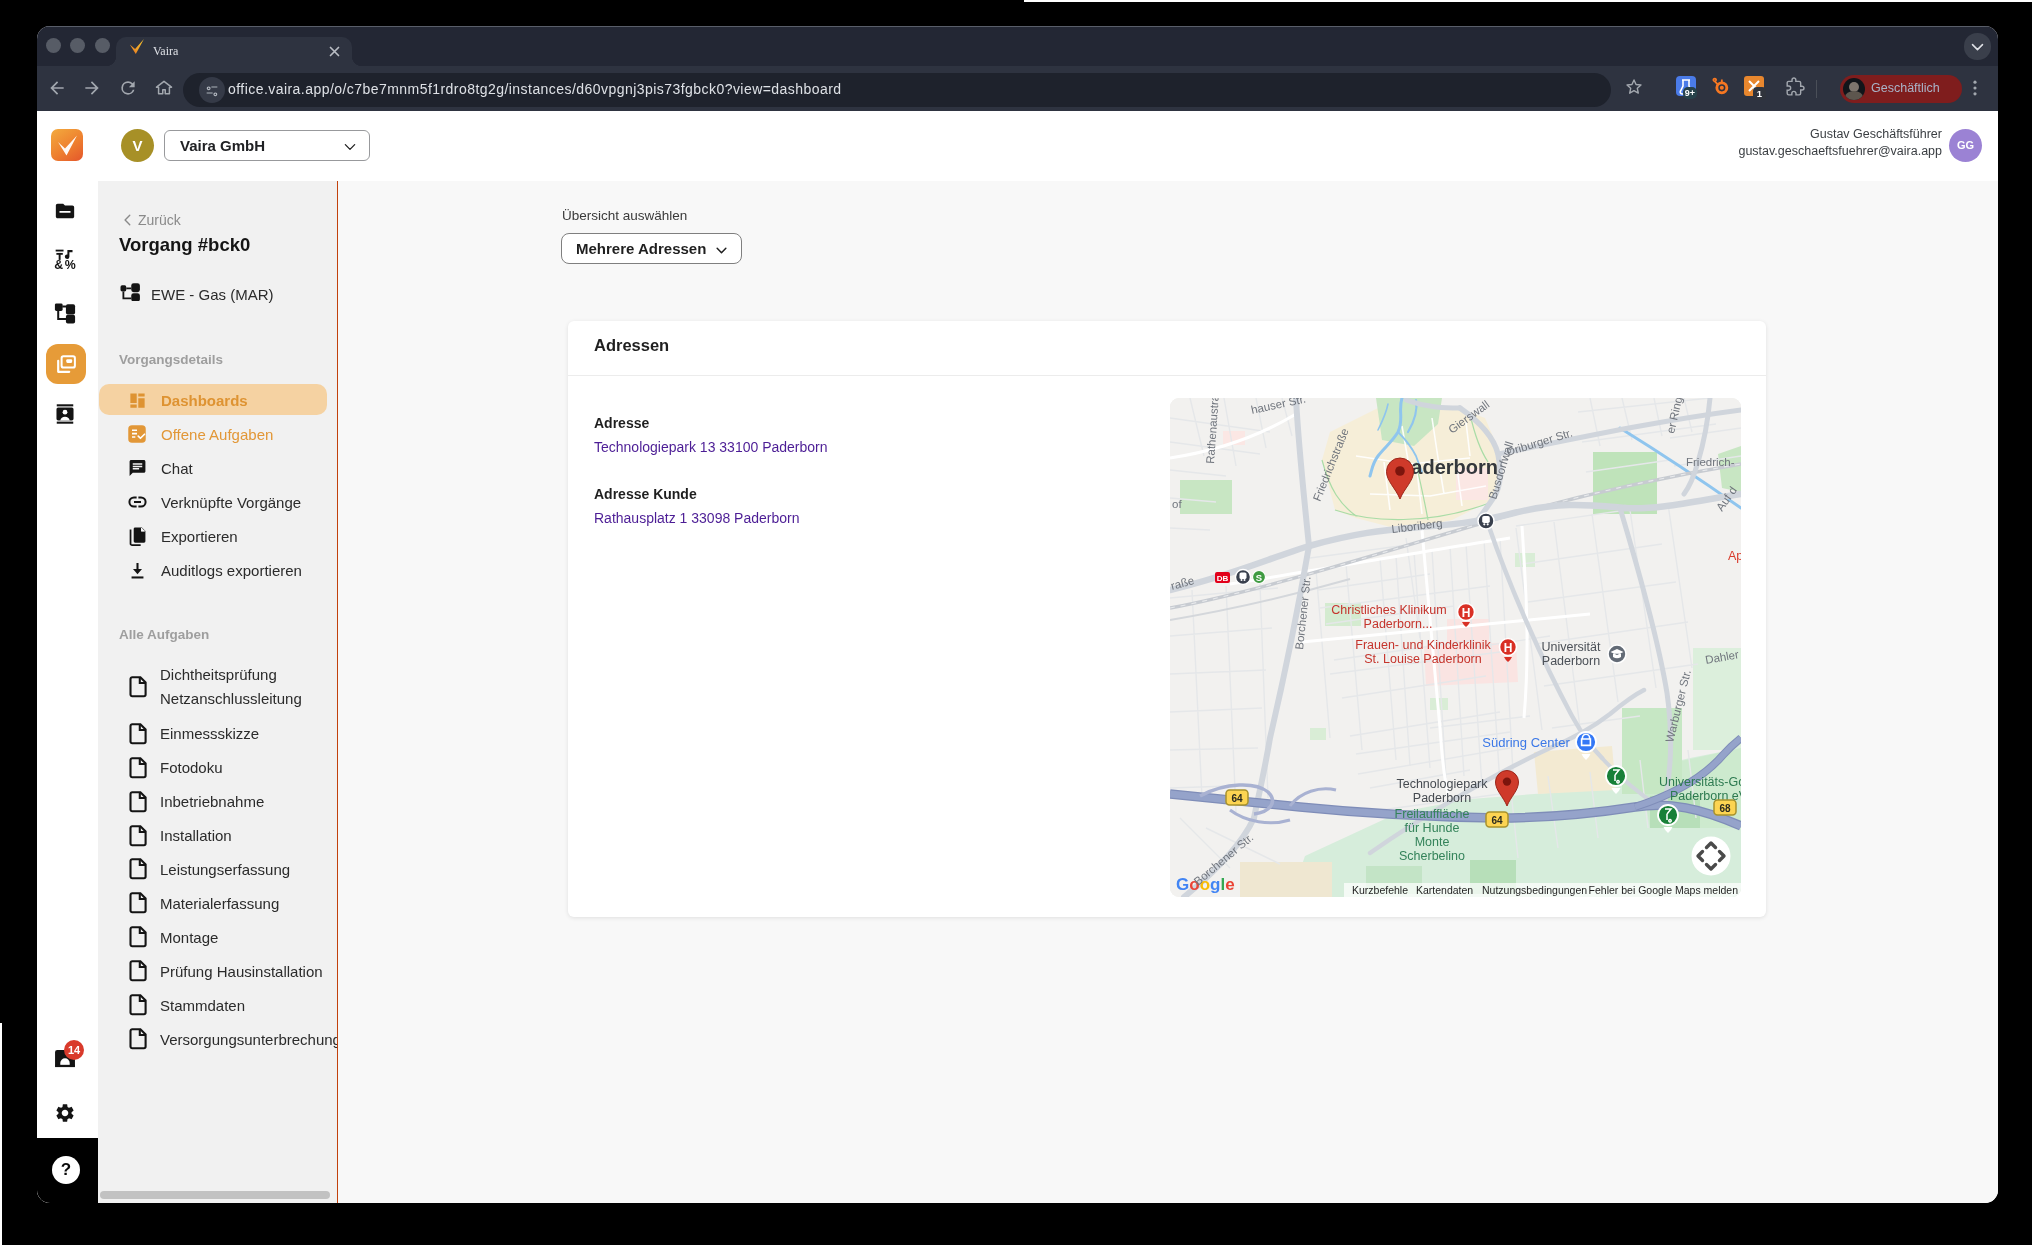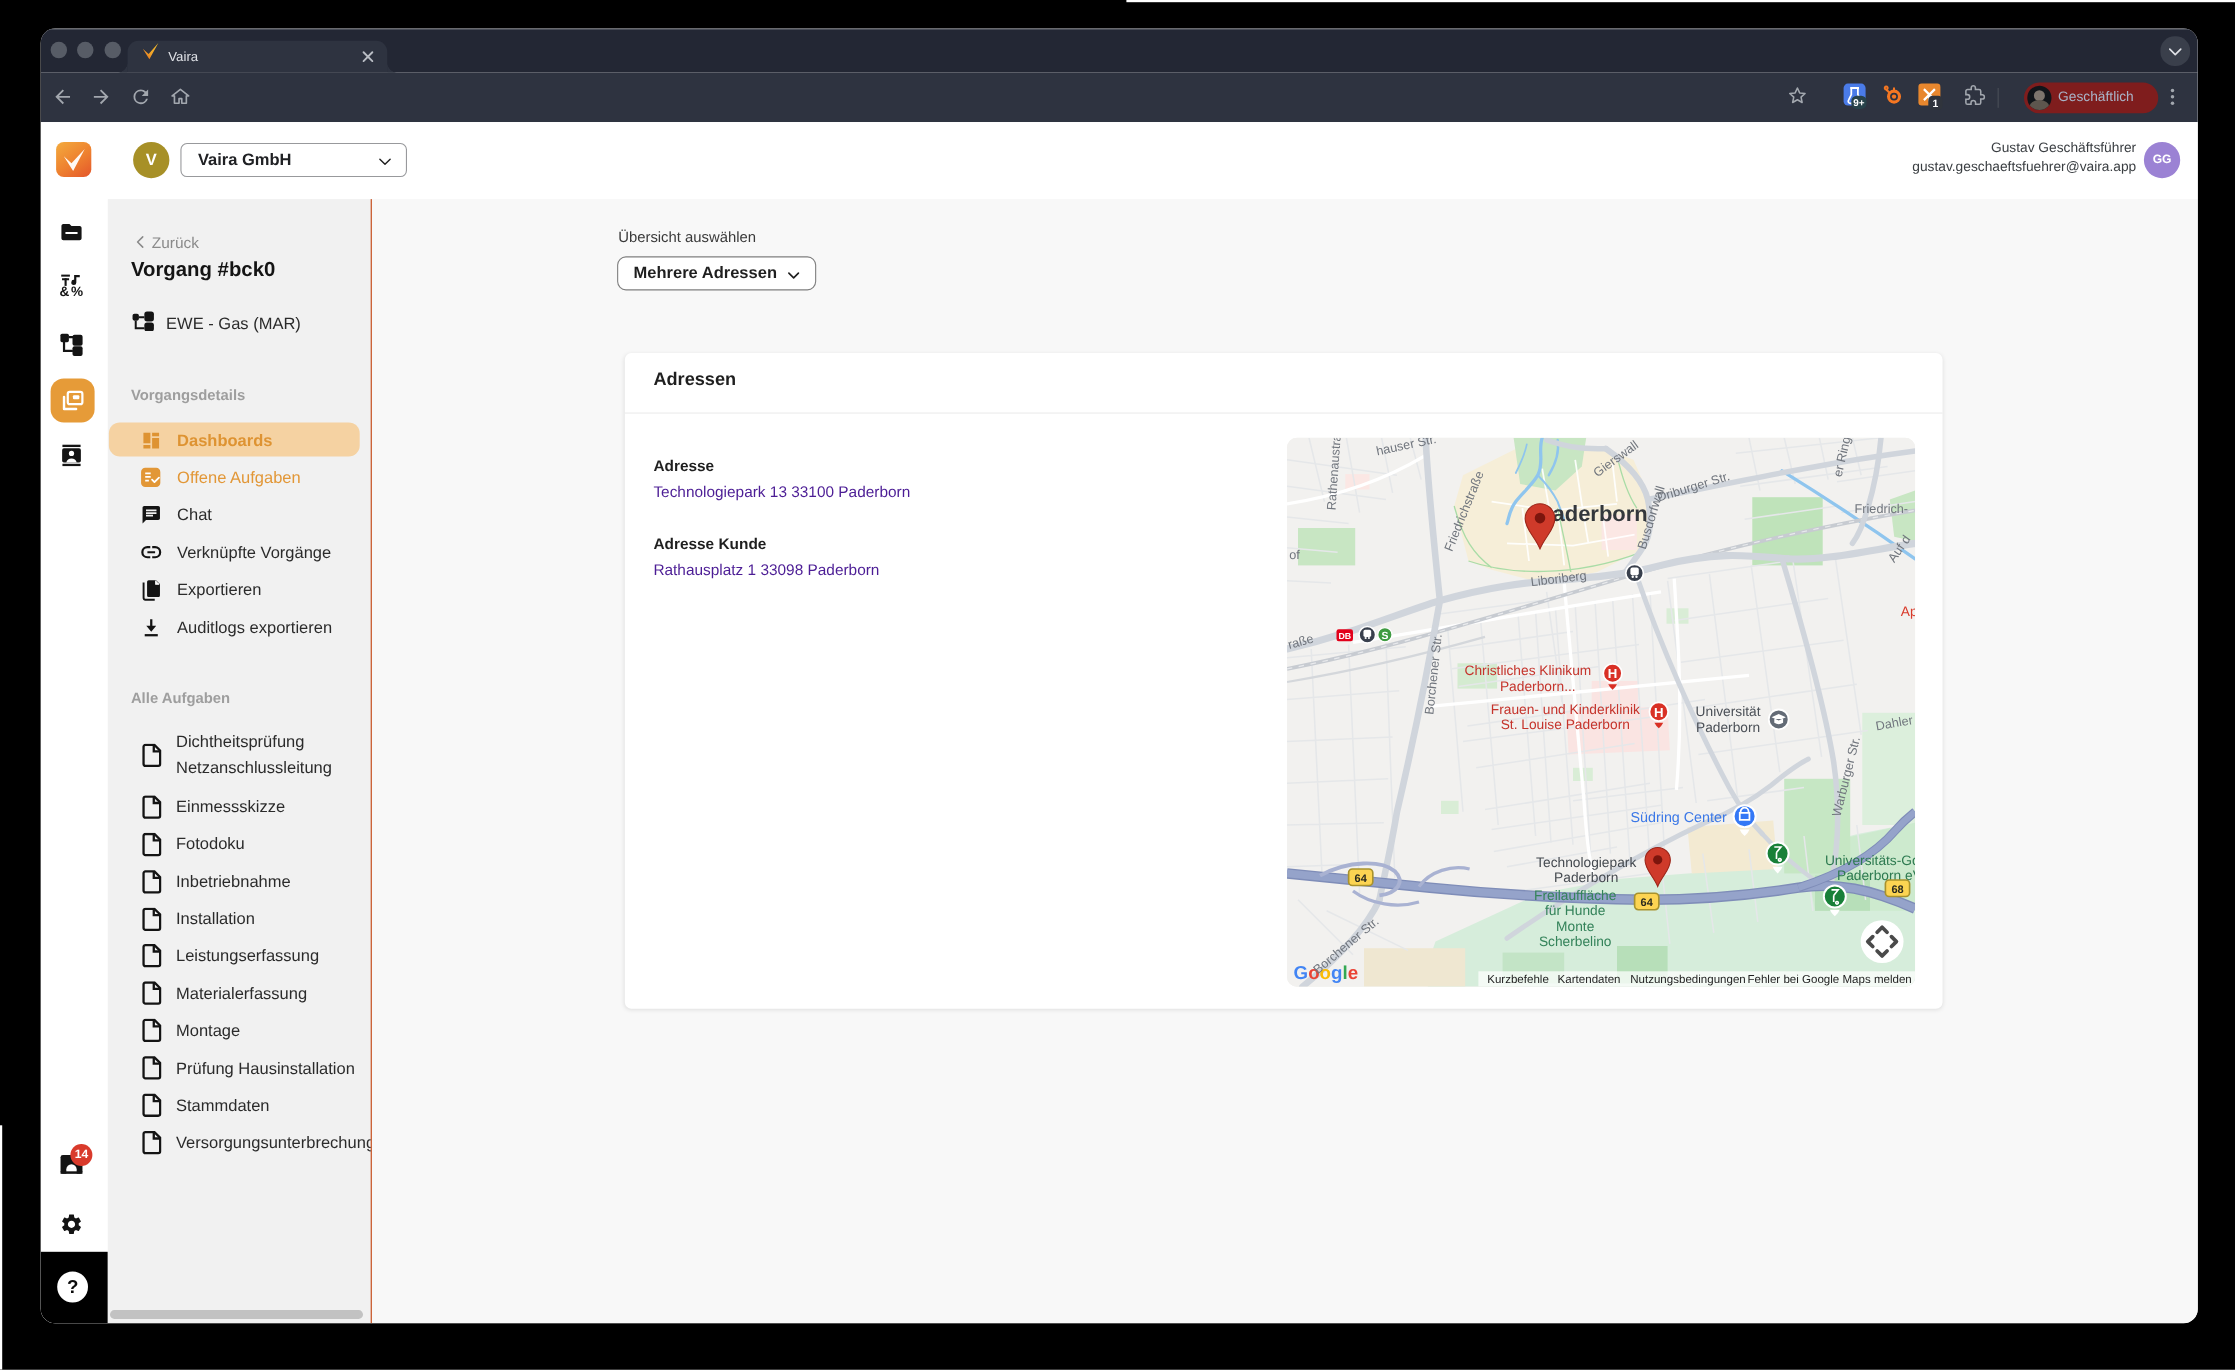--- a/index.html
+++ b/index.html
@@ -6,21 +6,21 @@
 html,body { width:2032px; height:1245px; background:#000; font-family:"Liberation Sans",sans-serif; overflow:hidden; }
 .abs { position:absolute; }
 #artTop { position:absolute; left:1024px; top:0; width:1008px; height:2px; background:#fff; }
 #artLeft { position:absolute; left:0; top:1023px; width:2px; height:222px; background:#fff; }
 #win { position:absolute; left:37px; top:26px; width:1961px; height:1177px; border-radius:13px; overflow:hidden; background:#fff; }
 
 #tabstrip { position:absolute; left:0; top:0; width:100%; height:40px; background:#232734; }
 .tl { position:absolute; top:12px; width:15px; height:15px; border-radius:50%; background:#575c66; }
 #tab { position:absolute; left:79px; top:11px; width:236px; height:29px; background:#2e3340; border-radius:10px 10px 0 0; }
 #tab .fav { position:absolute; left:12px; top:1px; }
-#tab .title { position:absolute; left:37px; top:7px; font-size:12px; color:#dfe1e6; }
+#tab .title { position:absolute; left:37px; top:7px; font-size:12px; color:#dfe1e6;font-family:Liberation Serif, serif; }
 #tab .close { position:absolute; right:10px; top:7px; width:15px; height:15px; }
 #tab::before { content:''; position:absolute; left:-10px; bottom:0; width:10px; height:10px; background:radial-gradient(circle at 0 0, rgba(0,0,0,0) 10px, #2e3340 10.5px); }
 #tab::after { content:''; position:absolute; right:-10px; bottom:0; width:10px; height:10px; background:radial-gradient(circle at 100% 0, rgba(0,0,0,0) 10px, #2e3340 10.5px); }
 #tabsearch { position:absolute; right:7px; top:7px; width:27px; height:27px; border-radius:13px; background:#3a3f4b; }
 #tabsearch svg { position:absolute; left:6px; top:6px; }
 #toolbar { position:absolute; left:0; top:40px; width:100%; height:45px; background:#2e3340; }
 .tbi { position:absolute; top:12px; }
 #urlpill { position:absolute; left:146px; top:7px; width:1428px; height:34px; border-radius:17px; background:#1e222c; }
 #siteinfo { position:absolute; left:16px; top:4px; width:26px; height:26px; border-radius:50%; background:#353a47; }
 #urltext { position:absolute; left:45px; top:8px; font-size:14px; color:#dee1e6; letter-spacing:0.45px; }
@@ -93,20 +93,26 @@
         </svg></span>
     <span class="tbi" style="left:45px;"><svg width="20" height="20" viewBox="0 0 24 24">
           <path d="M4 11h12.2l-5.6-5.6L12 4l8 8-8 8-1.4-1.4 5.6-5.6H4v-2z" fill="#a2a7ae"></path>
         </svg></span>
     <span class="tbi" style="left:81px;"><svg width="20" height="20" viewBox="0 0 24 24">
           <path d="M17.65 6.35A7.96 7.96 0 0 0 12 4a8 8 0 1 0 7.74 10h-2.08A6 6 0 1 1 12 6c1.66 0 3.14.69 4.22 1.78L13 11h7V4l-2.35 2.35z" fill="#a2a7ae"></path>
         </svg></span>
     <span class="tbi" style="left:117px;"><svg width="20" height="20" viewBox="0 0 24 24">
           <path d="M12 4 L3 11 h2.5 v8 h5 v-5 h3 v5 h5 v-8 H21 Z" fill="none" stroke="#a2a7ae" stroke-width="1.8" stroke-linejoin="round"></path>
         </svg></span>
+    <div id="urlpill">
+      <div id="siteinfo"><svg width="16" height="16" viewBox="0 0 24 24" style="margin:5px;">
+            <path d="M7 7.5 a2 2 0 1 0 .01 0 M11 7.5 h9 M4 16.5 h9 M17 16.5 a2 2 0 1 0 .01 0" stroke="#aeb3bb" stroke-width="1.8" fill="none"></path>
+          </svg></div>
+      <span id="urltext">office.vaira.app/o/c7be7mnm5f1rdro8tg2g/instances/d60vpgnj3pis73fgbck0?view=dashboard</span>
+    </div>
     <span class="tbi" style="left:1587px;top:11px;"><svg width="20" height="20" viewBox="0 0 24 24">
           <path d="M12 3.6l2.47 5.37 5.88.63-4.38 3.98 1.2 5.79L12 16.42l-5.17 2.95 1.2-5.79-4.38-3.98 5.88-.63z" fill="none" stroke="#a2a7ae" stroke-width="1.7" stroke-linejoin="round"></path>
         </svg></span>
     <span class="tbi" style="left:1638px;top:9px;"><svg width="22" height="26" viewBox="0 0 22 26">
           <rect x="1" y="1" width="20" height="20" rx="4" fill="#4a7be8"></rect>
           <path d="M7 5 h8 M8 5 v6 l-2.5 5 a2 2 0 0 0 1.8 3 h7.4 a2 2 0 0 0 1.8-3 L14 11 V5" stroke="#fff" stroke-width="1.6" fill="none"></path>
           <rect x="8" y="12" width="14" height="12" rx="5" fill="#27424a"></rect>
           <text x="15" y="21" font-size="9" font-weight="bold" fill="#fff" text-anchor="middle">9+</text>
         </svg></span>
     <span class="tbi" style="left:1674px;top:11px;"><svg width="20" height="20" viewBox="0 0 24 24">

